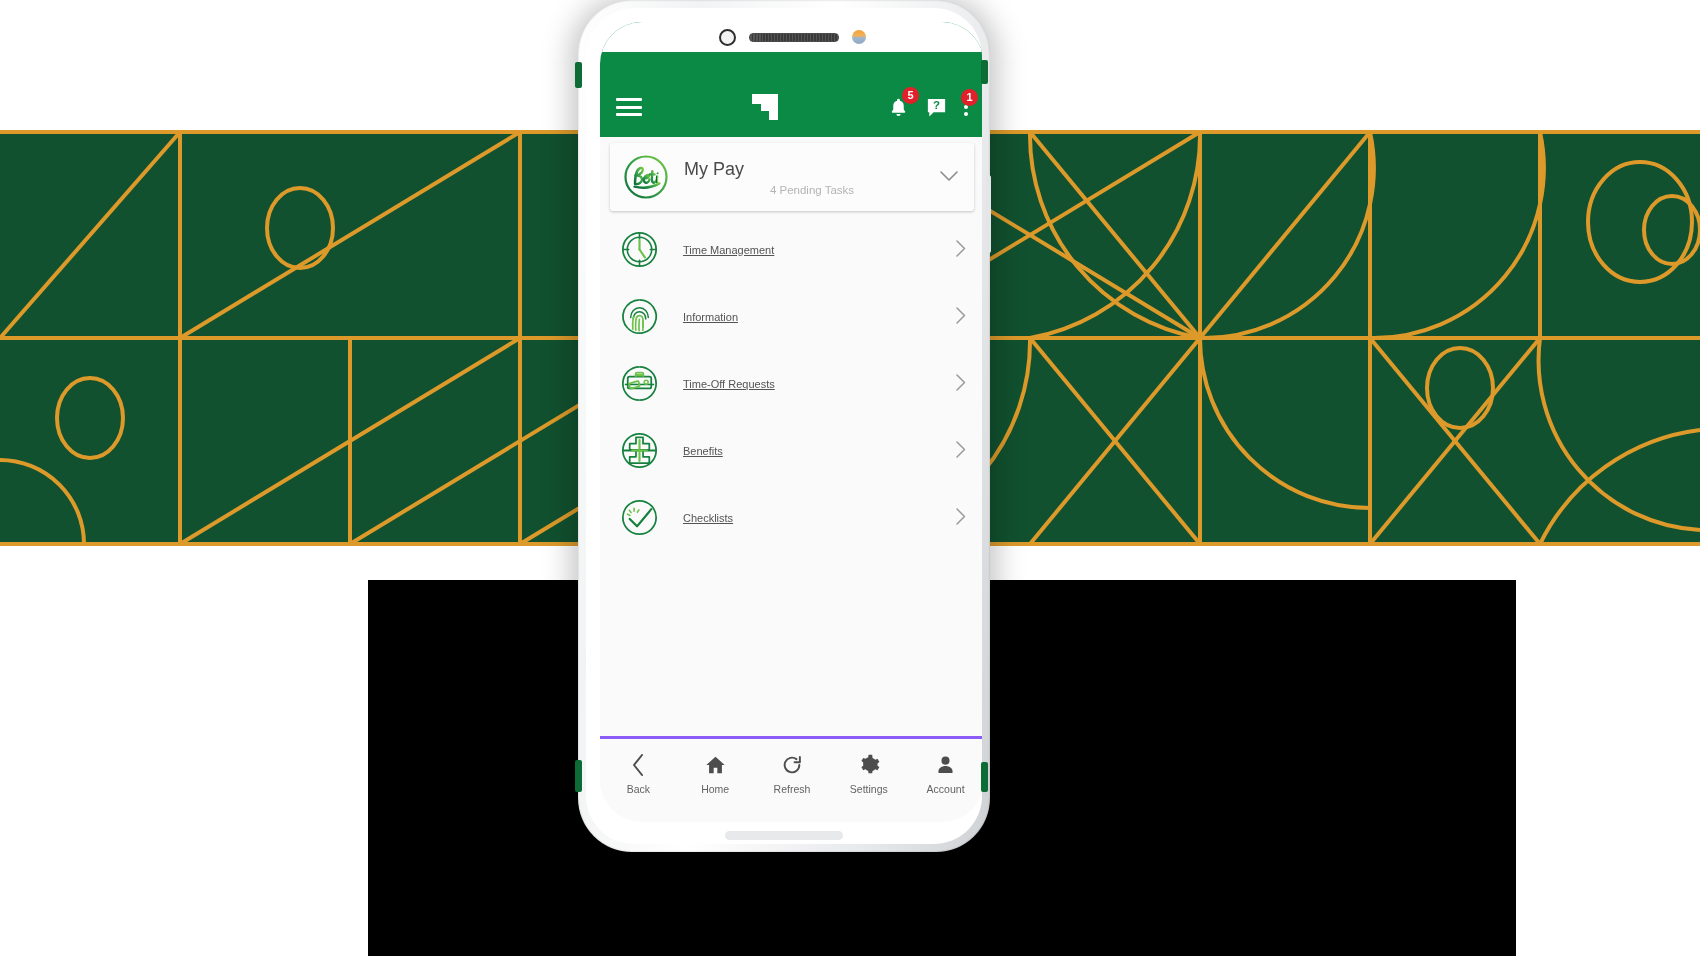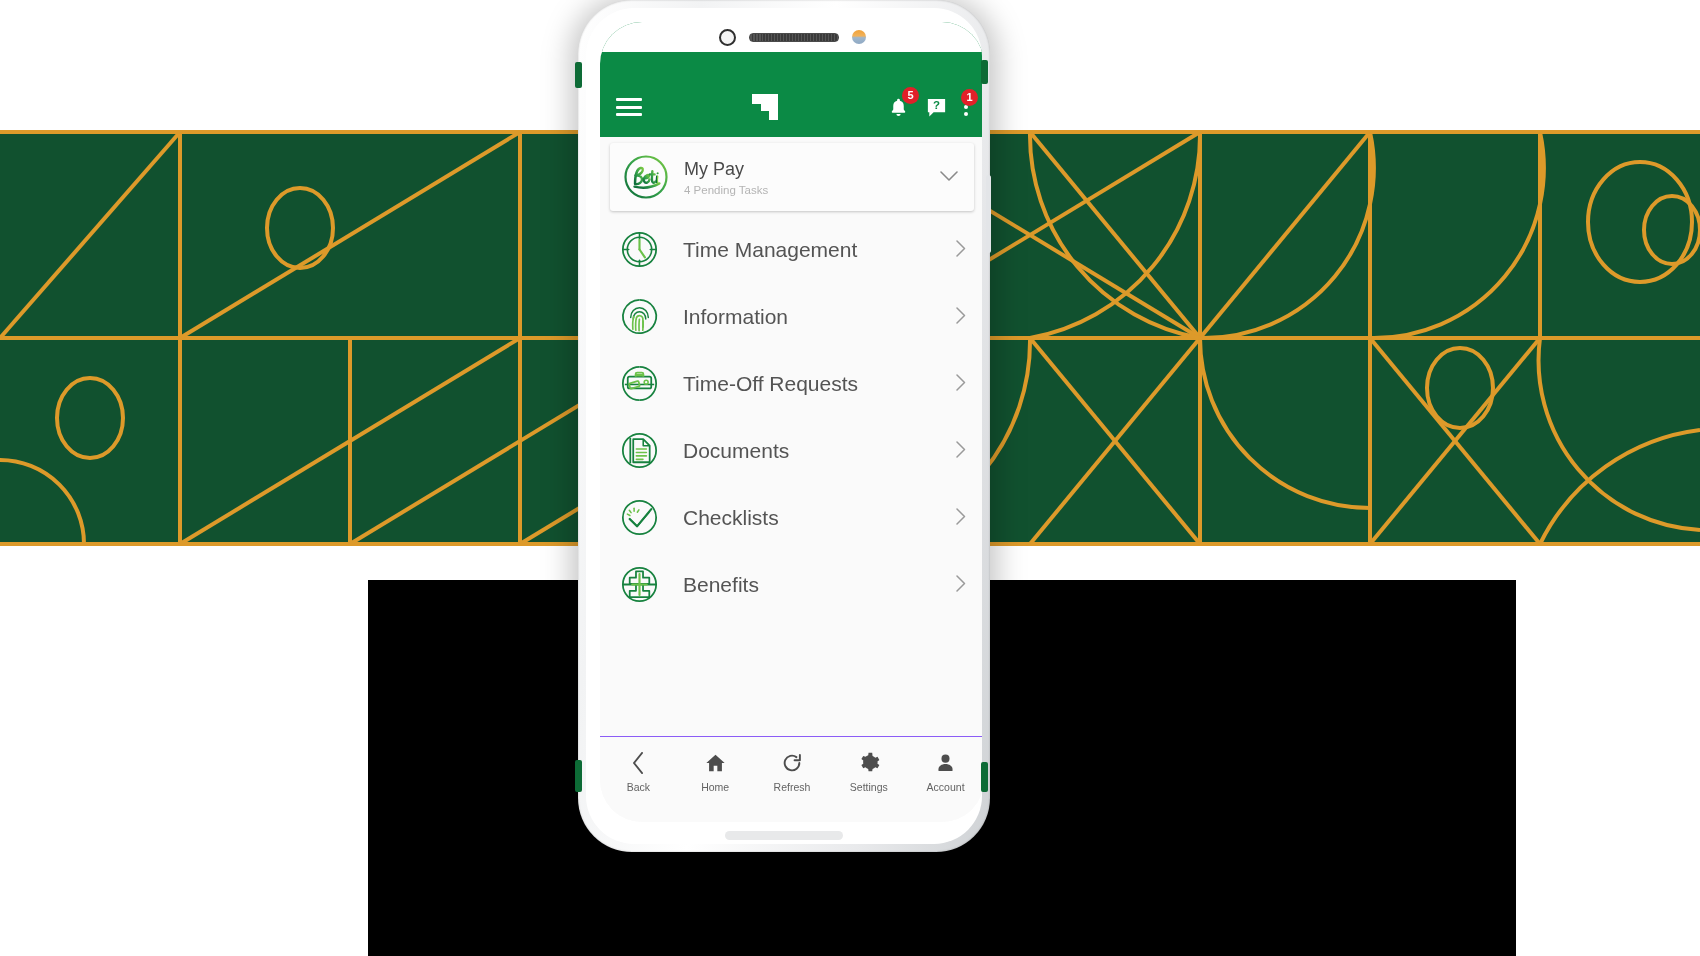--- a/index.html
+++ b/index.html
@@ -116,40 +116,40 @@
   .mypay-card{
     position:absolute;left:10px;top:121px;width:364px;height:68px;
     background:#fcfcfc;border-radius:3px;
     box-shadow:0 1px 3px rgba(0,0,0,0.22);
     display:flex;align-items:center;padding:0 12px;box-sizing:border-box;
     cursor:pointer;
   }
   .beti{width:48px;height:48px;flex:0 0 48px;}
   .mypay-text{flex:1;margin-left:14px;}
   .mypay-title{font-size:18px;color:#4a4a4a;line-height:22px;}
-  .mypay-sub{font-size:11.5px;color:#b4b4b4;margin-top:4px;}
+  .mypay-sub{font-size:11.5px;color:#b4b4b4;margin-top:4px;text-align:center;}
   .chev-down{color:#8a8a8a;font-size:17px;padding-right:4px;}
 
   
   .menu-list{
     position:absolute;left:0;top:194px;width:384px;height:546px;
     background:#fafafa;overflow:hidden;
   }
   .menu-row{
     display:flex;align-items:center;height:67px;padding:0 18px 0 16px;
     box-sizing:border-box;cursor:pointer;
   }
   .menu-ico{width:47px;height:47px;flex:0 0 47px;}
-  .menu-label{flex:1;margin-left:20px;font-size:21px;color:#545454;}
+  .menu-label{flex:1;margin-left:20px;font-size:11px;color:#545454;text-decoration:underline;}
   .chev-right{color:#9a9a9a;font-size:17px;line-height:1;}
 
   
   .bottom-nav{
     position:absolute;left:0;bottom:0;width:384px;height:86px;
-    background:#fafafa;border-top:1px solid #8b5cf6;
+    background:#fafafa;border-top:3px solid #8b5cf6;
     display:flex;align-items:flex-start;padding-top:13px;box-sizing:border-box;
   }
   .nav-item{flex:1;display:flex;flex-direction:column;align-items:center;gap:6px;cursor:pointer;}
   .nav-ico{height:25px;display:flex;align-items:center;justify-content:center;}
   .nav-label{font-size:10.5px;color:#636363;}
 
   .home-pill{
     position:absolute;left:50%;transform:translateX(-50%);bottom:4px;
     width:118px;height:9px;border-radius:5px;
     background:#e8e9ea;
@@ -367,34 +367,33 @@
             <div class="menu-label">Time-Off Requests</div>
             <div class="chev-right">
               <svg width="10" height="17" viewBox="0 0 10 17">
                   <path d="M1 1 L8.5 8.5 L1 16" fill="none" stroke="#9a9a9a" stroke-width="1.5" stroke-linecap="round" stroke-linejoin="round"></path>
                 </svg>
             </div>
           </div>
 
 
 
+
           <div class="menu-row">
             <svg class="menu-ico" viewBox="0 0 48 48">
               <circle cx="24" cy="24" r="17" fill="none" stroke="#17823f" stroke-width="1.8"></circle>
-              <path d="M14.6 11 v26" fill="none" stroke="#17823f" stroke-width="1.8"></path>
-              <path d="M17.6 12.5 h10.2 l6.6 6.6 V36 H17.6 Z" fill="none" stroke="#17823f" stroke-width="1.8" stroke-linejoin="round"></path>
-              <path d="M27.8 12.5 v6.6 h6.6" fill="none" stroke="#17823f" stroke-width="1.6" stroke-linejoin="round"></path>
-              <g stroke="#6cc24a" stroke-width="1.7" stroke-linecap="round">
-                <line x1="20.8" y1="22.5" x2="31" y2="22.5"></line>
-                <line x1="20.8" y1="26" x2="31" y2="26"></line>
-                <line x1="20.8" y1="29.5" x2="31" y2="29.5"></line>
-                <line x1="20.8" y1="33" x2="27.5" y2="33"></line>
-              </g>
-            </svg>
-            <div class="menu-label">Documents</div>
+              <line x1="7" y1="24" x2="41" y2="24" stroke="#17823f" stroke-width="1.8"></line>
+              <path d="M20.4 10.6 v6.4 h-6.4 v6.4 h6.4 v0 h7.2 v0 h6.4 v-6.4 h-6.4 v-6.4 z" fill="none" stroke="#17823f" stroke-width="1.8" stroke-linejoin="round"></path>
+              <path d="M20.4 24 v6.4 h-6.4 v6.4 h6.4 v0 h7.2 v0 h6.4 v-6.4 h-6.4 V24" fill="none" stroke="#17823f" stroke-width="1.8" stroke-linejoin="round"></path>
+              <g stroke="#6cc24a" stroke-width="2.2" stroke-linecap="round">
+                <line x1="24" y1="13.4" x2="24" y2="34.6"></line>
+                <line x1="16.6" y1="24" x2="31.4" y2="24"></line>
+              </g>
+            </svg>
+            <div class="menu-label">Benefits</div>
             <div class="chev-right">
               <svg width="10" height="17" viewBox="0 0 10 17">
                   <path d="M1 1 L8.5 8.5 L1 16" fill="none" stroke="#9a9a9a" stroke-width="1.5" stroke-linecap="round" stroke-linejoin="round"></path>
                 </svg>
             </div>
           </div>
 
           <div class="menu-row">
             <svg class="menu-ico" viewBox="0 0 48 48">
               <circle cx="24" cy="24" r="17" fill="none" stroke="#17823f" stroke-width="1.8"></circle>
@@ -408,39 +407,20 @@
               </g>
             </svg>
             <div class="menu-label">Checklists</div>
             <div class="chev-right">
               <svg width="10" height="17" viewBox="0 0 10 17">
                   <path d="M1 1 L8.5 8.5 L1 16" fill="none" stroke="#9a9a9a" stroke-width="1.5" stroke-linecap="round" stroke-linejoin="round"></path>
                 </svg>
             </div>
           </div>
 
-          <div class="menu-row">
-            <svg class="menu-ico" viewBox="0 0 48 48">
-              <circle cx="24" cy="24" r="17" fill="none" stroke="#17823f" stroke-width="1.8"></circle>
-              <line x1="7" y1="24" x2="41" y2="24" stroke="#17823f" stroke-width="1.8"></line>
-              <path d="M20.4 10.6 v6.4 h-6.4 v6.4 h6.4 v0 h7.2 v0 h6.4 v-6.4 h-6.4 v-6.4 z" fill="none" stroke="#17823f" stroke-width="1.8" stroke-linejoin="round"></path>
-              <path d="M20.4 24 v6.4 h-6.4 v6.4 h6.4 v0 h7.2 v0 h6.4 v-6.4 h-6.4 V24" fill="none" stroke="#17823f" stroke-width="1.8" stroke-linejoin="round"></path>
-              <g stroke="#6cc24a" stroke-width="2.2" stroke-linecap="round">
-                <line x1="24" y1="13.4" x2="24" y2="34.6"></line>
-                <line x1="16.6" y1="24" x2="31.4" y2="24"></line>
-              </g>
-            </svg>
-            <div class="menu-label">Benefits</div>
-            <div class="chev-right">
-              <svg width="10" height="17" viewBox="0 0 10 17">
-                  <path d="M1 1 L8.5 8.5 L1 16" fill="none" stroke="#9a9a9a" stroke-width="1.5" stroke-linecap="round" stroke-linejoin="round"></path>
-                </svg>
-            </div>
-          </div>
-
         </div>
 
         <div class="bottom-nav">
 
           <div class="nav-item">
             <div class="nav-ico">
               <svg width="14" height="22" viewBox="0 0 14 22">
                   <path d="M11 1 L3 11 L11 21" fill="none" stroke="#4d4d4d" stroke-width="2" stroke-linecap="round" stroke-linejoin="round"></path>
                 </svg>
             </div>

